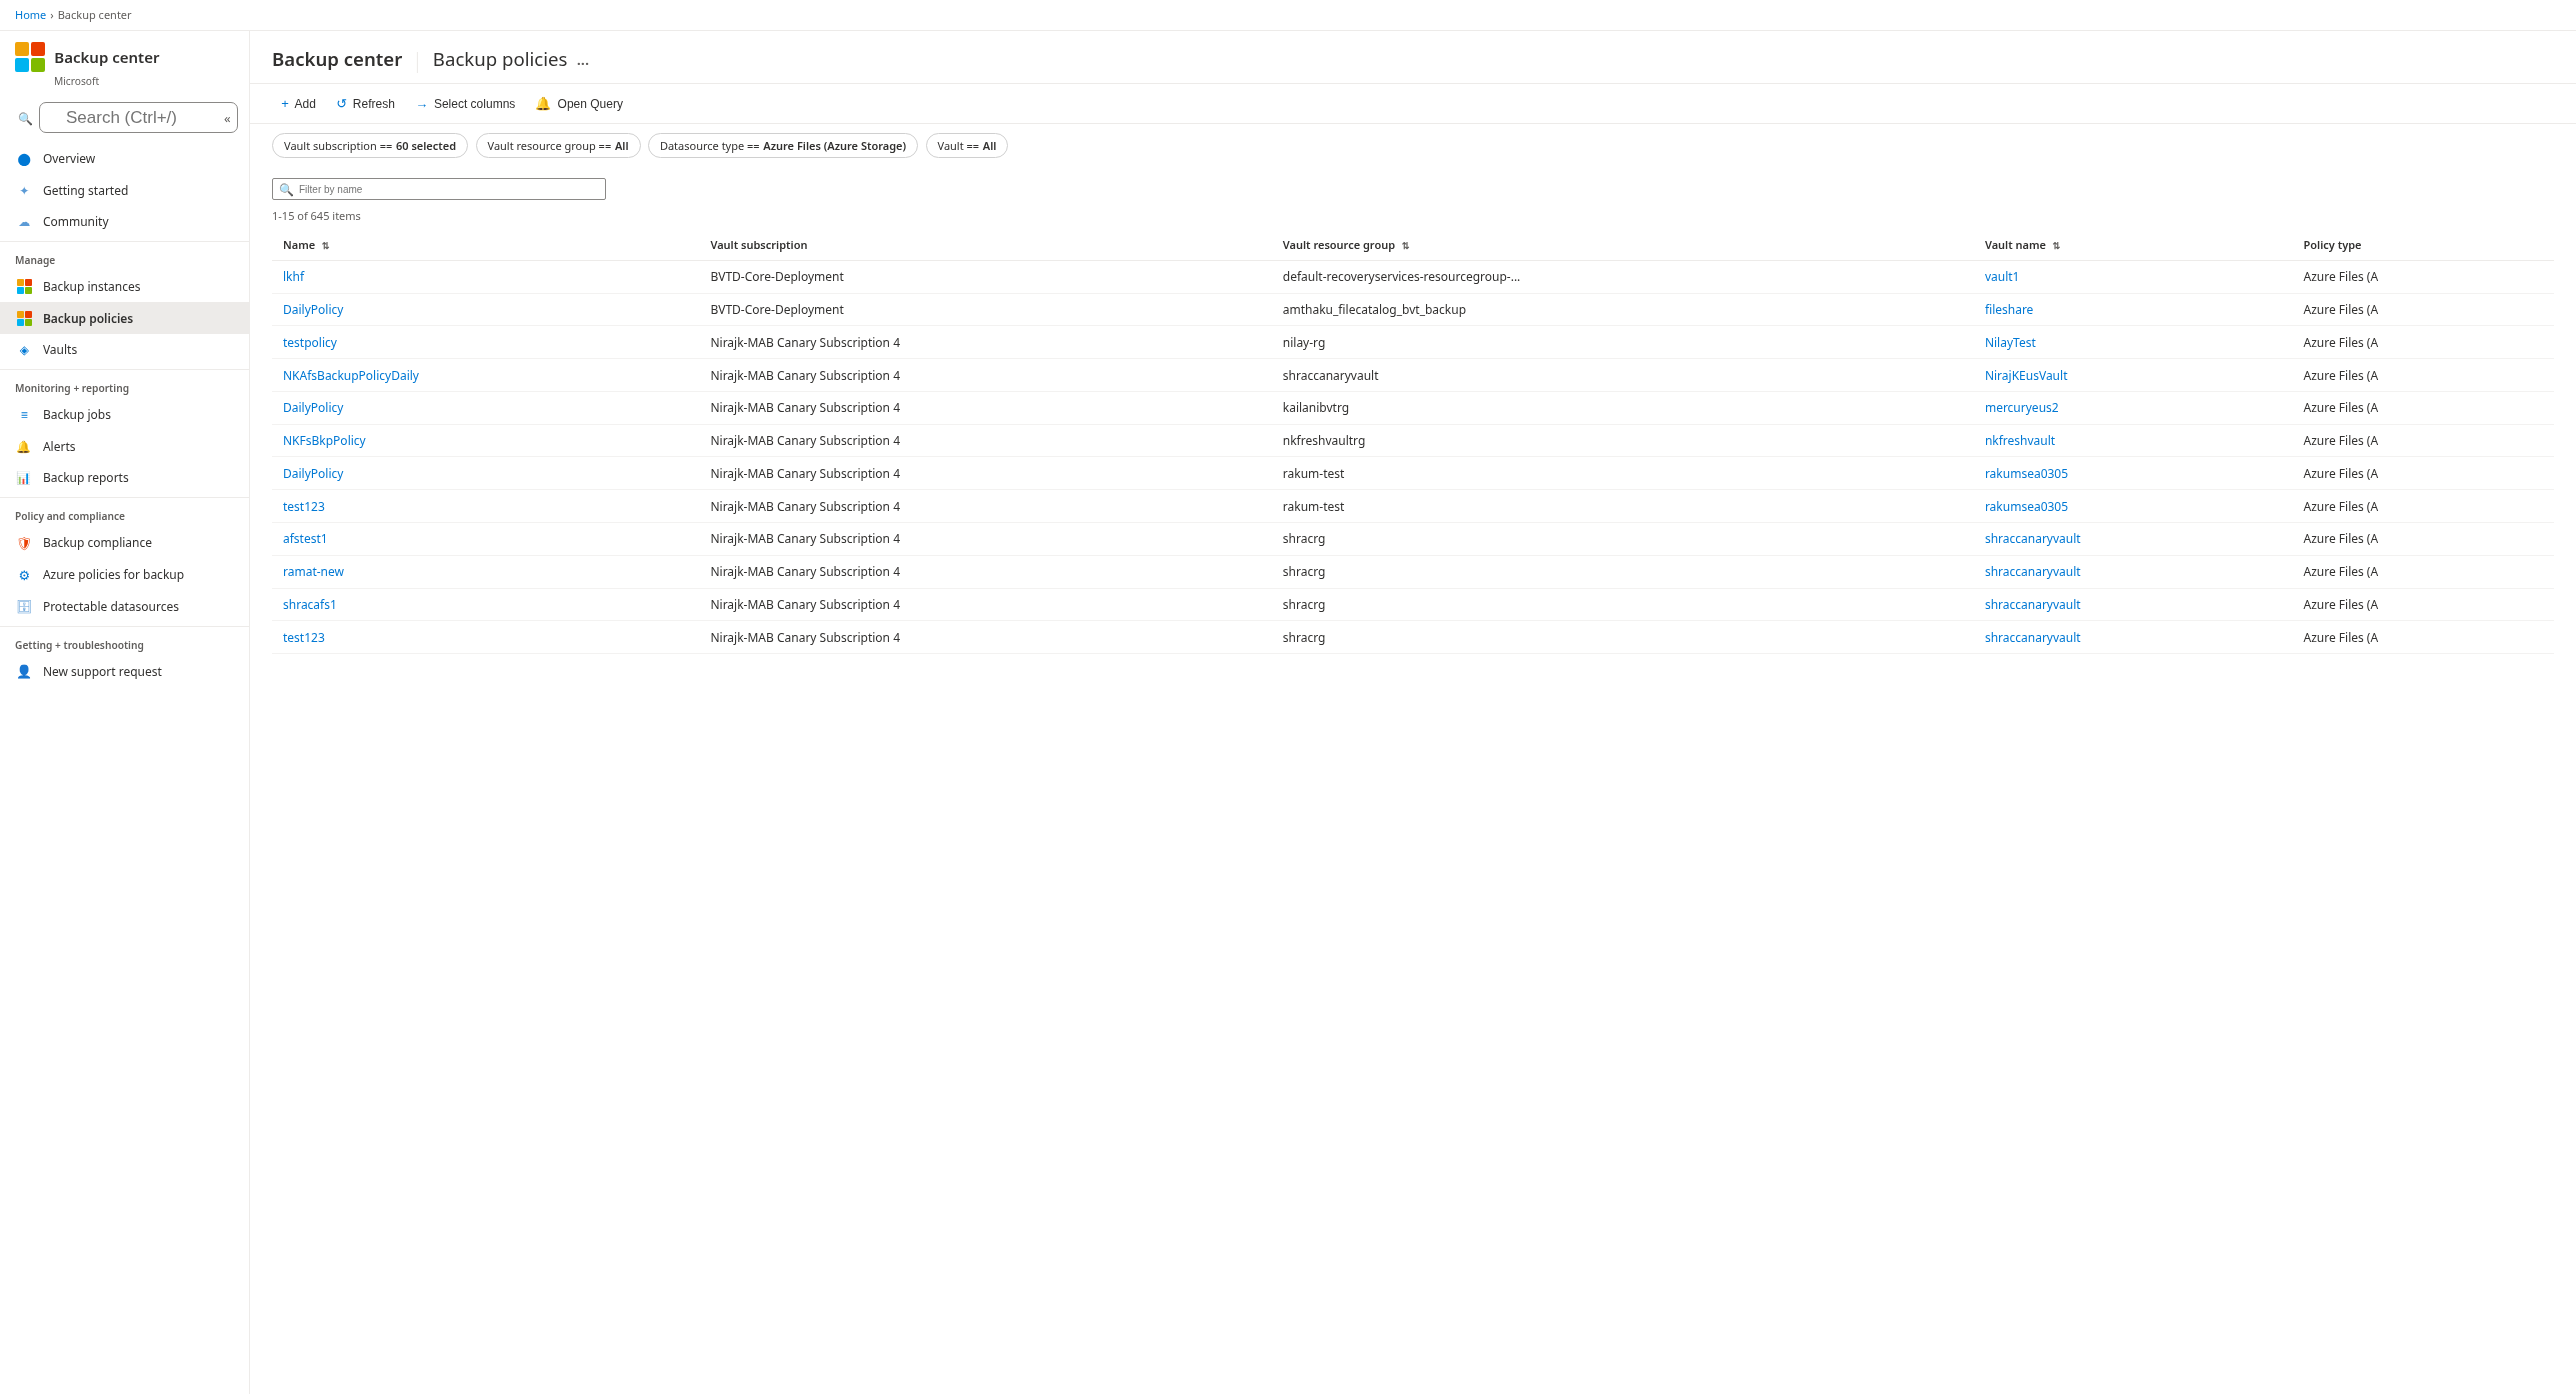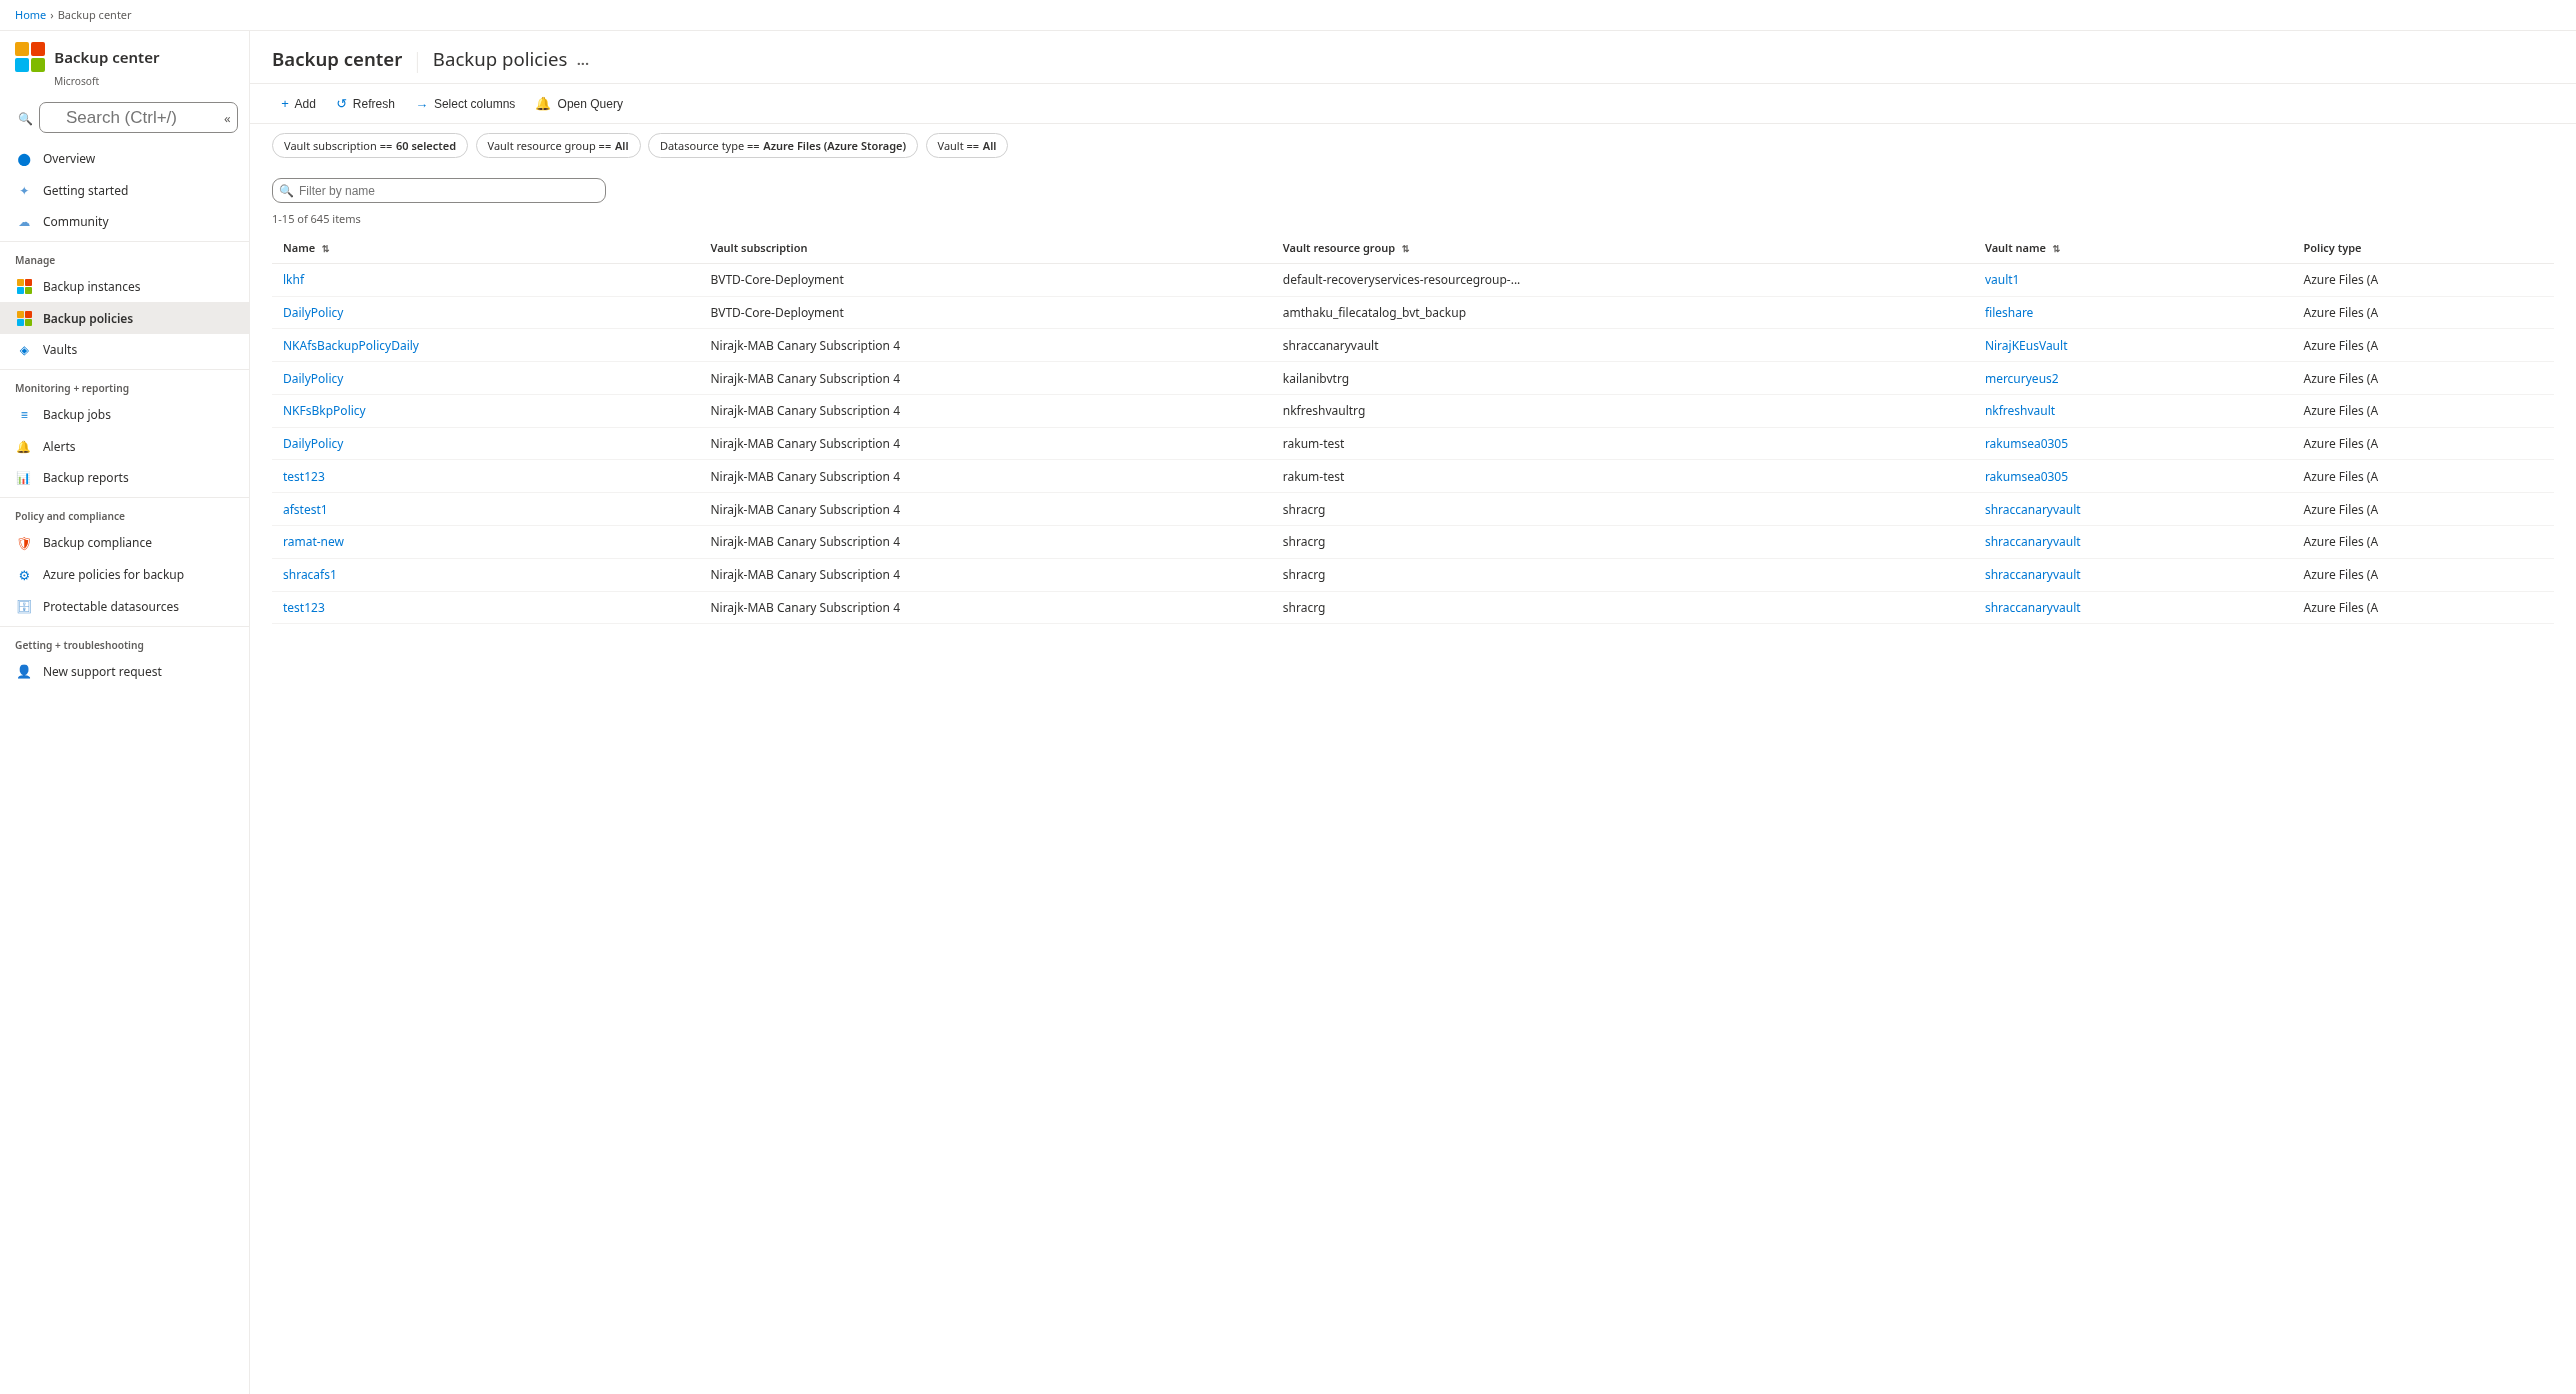--- a/index.html
+++ b/index.html
@@ -46,21 +46,21 @@
     .toolbar { display: flex; align-items: center; gap: 1.9px; padding: 7.4px 22px; border-bottom: 0.9px solid #edebe9; }
     .toolbar-btn { display: flex; align-items: center; gap: 5.6px; padding: 4.6px 9.3px; background: none; border: none; cursor: pointer; color: #323130; font-size: 12px; border-radius: 1.9px; }
     .toolbar-btn-icon { font-size: 13px; color: #0078d4; }
 
     .filter-bar { display: flex; align-items: center; gap: 7.4px; padding: 9.3px 22px; flex-wrap: wrap; }
     .filter-chip { display: flex; align-items: center; padding: 3.7px 11px; border: 0.9px solid #d0d0d0; border-radius: 15px; background: #fff; font-size: 11px; color: #323130; cursor: pointer; gap: 3.7px; }
     .filter-chip strong { font-weight: 600; }
 
     .table-section { flex: 1; overflow-y: auto; padding: 0 22px; }
     .filter-input-wrap { margin: 11px 0 7.4px; position: relative; display: inline-flex; align-items: center; }
-    .filter-input-wrap input { padding: 4.6px 9.3px 4.6px 26px; border: 0.9px solid #8a8886; border-radius: 9px; font-size: 12px; width: 334px; outline: none; }
+    .filter-input-wrap input { padding: 4.6px 9.3px 4.6px 26px; border: 0.9px solid #8a8886; border-radius: 2px; font-size: 10px; width: 334px; outline: none; }
     .filter-input-icon { position: absolute; left: 7.4px; color: #605e5c; font-size: 12px; }
     .items-count { font-size: 11px; color: #605e5c; margin-bottom: 7.4px; }
 
     table { width: 100%; border-collapse: collapse; }
     thead th { text-align: left; padding: 7.4px 11px; font-size: 11px; font-weight: 600; color: #323130; border-bottom: 0.9px solid #edebe9; white-space: nowrap; cursor: pointer; }
     .sort-icon { color: #605e5c; font-size: 9.3px; margin-left: 3.7px; }
     tbody tr { border-bottom: 0.9px solid #f3f2f1; }
     tbody td { padding: 7.4px 11px; font-size: 12px; color: #323130; }
     tbody td a { color: #0078d4; text-decoration: none; }
 
@@ -277,20 +277,27 @@
       <td>Azure Files (A</td>
     </tr>
             <tr>
       <td><a href="#">DailyPolicy</a></td>
       <td>BVTD-Core-Deployment</td>
       <td>amthaku_filecatalog_bvt_backup</td>
       <td><a href="#">fileshare</a></td>
       <td>Azure Files (A</td>
     </tr>
             <tr>
+      <td><a href="#">testpolicy</a></td>
+      <td>Nirajk-MAB Canary Subscription 4</td>
+      <td>nilay-rg</td>
+      <td><a href="#">NilayTest</a></td>
+      <td>Azure Files (A</td>
+    </tr>
+            <tr>
       <td><a href="#">NKAfsBackupPolicyDaily</a></td>
       <td>Nirajk-MAB Canary Subscription 4</td>
       <td>shraccanaryvault</td>
       <td><a href="#">NirajKEusVault</a></td>
       <td>Azure Files (A</td>
     </tr>
             <tr>
       <td><a href="#">DailyPolicy</a></td>
       <td>Nirajk-MAB Canary Subscription 4</td>
       <td>kailanibvtrg</td>

